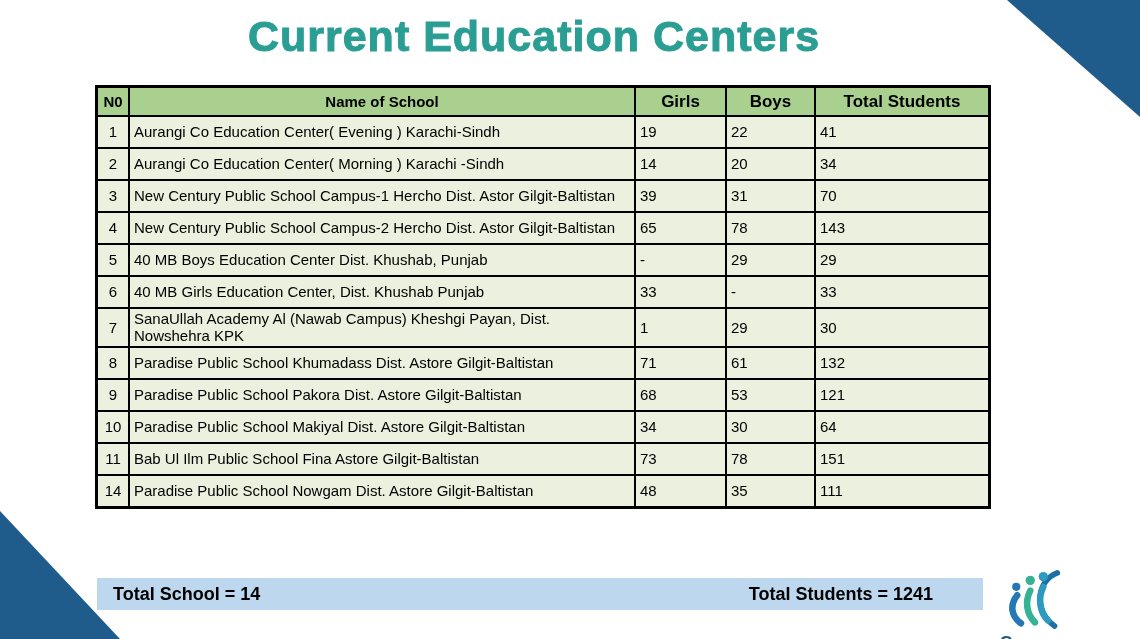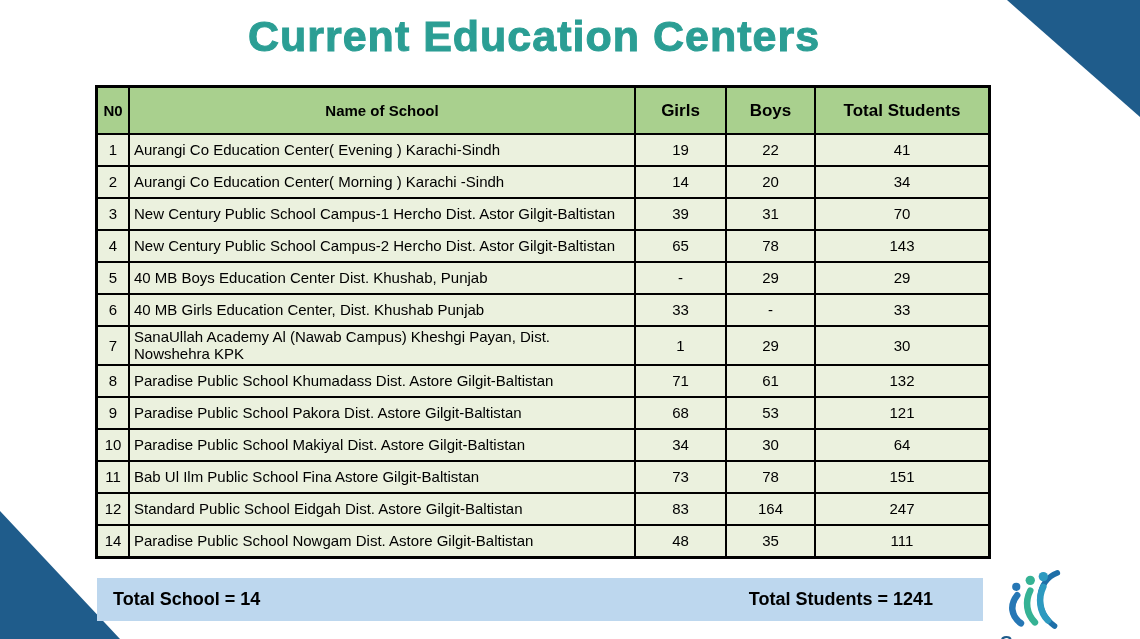--- a/index.html
+++ b/index.html
@@ -44,46 +44,46 @@
     border-collapse: collapse;
     table-layout: fixed;
   }
   table.centers, table.centers th, table.centers td {
     border: 2px solid #000;
   }
   table.centers { border-width: 3px; }
   table.centers th {
     background: #A9D08E;
     height: 25px;
-    padding: 10px 2px;
+    padding: 1px 2px;
     margin-top: 28px;
   }
   th.h-no, th.h-name { font-size: 15px; font-weight: bold; }
   th.h-big { font-size: 17px; font-weight: bold; }
   table.centers td {
     background: #EBF1DE;
     height: 28px;
     padding: 1px 4px;
     font-size: 15px;
     line-height: 1.15;
   }
   td.col-no { text-align: center; width: 26px; font-size: 15px; }
   th.h-no { width: 26px; }
   th.h-name, td.col-name { width: 500px; }
   td.col-name { text-align: left; padding-left: 7px; }
   th.h-girls, td.c-girls { width: 85px; }
   th.h-boys, td.c-boys { width: 83px; }
   th.h-total, td.c-total { width: 168px; }
-  td.col-num { text-align: center; font-size: 17px; }
+  td.col-num { font-size: 17px; }
 
   
   .totals-bar {
     position: absolute;
     left: 97px; top: 578px;
-    width: 886px; height: 43px;
+    width: 886px; height: 32px;
     background: #BDD7EE;
     display: flex;
     align-items: center;
     justify-content: space-between;
     font-size: 18px;
     font-weight: bold;
   }
   .totals-bar .t-left { padding-left: 16px; }
   .totals-bar .t-right { margin-right: 50px; }
 
@@ -197,27 +197,20 @@
         <td class="col-num c-total">64</td>
       </tr>
       <tr>
         <td class="col-no">11</td>
         <td class="col-name">Bab Ul Ilm Public School Fina Astore Gilgit-Baltistan</td>
         <td class="col-num c-girls">73</td>
         <td class="col-num c-boys">78</td>
         <td class="col-num c-total">151</td>
       </tr>
       <tr>
-        <td class="col-no">12</td>
-        <td class="col-name">Standard Public School Eidgah Dist. Astore Gilgit-Baltistan</td>
-        <td class="col-num c-girls">83</td>
-        <td class="col-num c-boys">164</td>
-        <td class="col-num c-total">247</td>
-      </tr>
-      <tr>
         <td class="col-no">14</td>
         <td class="col-name">Paradise Public School Nowgam Dist. Astore Gilgit-Baltistan</td>
         <td class="col-num c-girls">48</td>
         <td class="col-num c-boys">35</td>
         <td class="col-num c-total">111</td>
       </tr>
     </tbody>
 </table>
 
 <div class="totals-bar">

